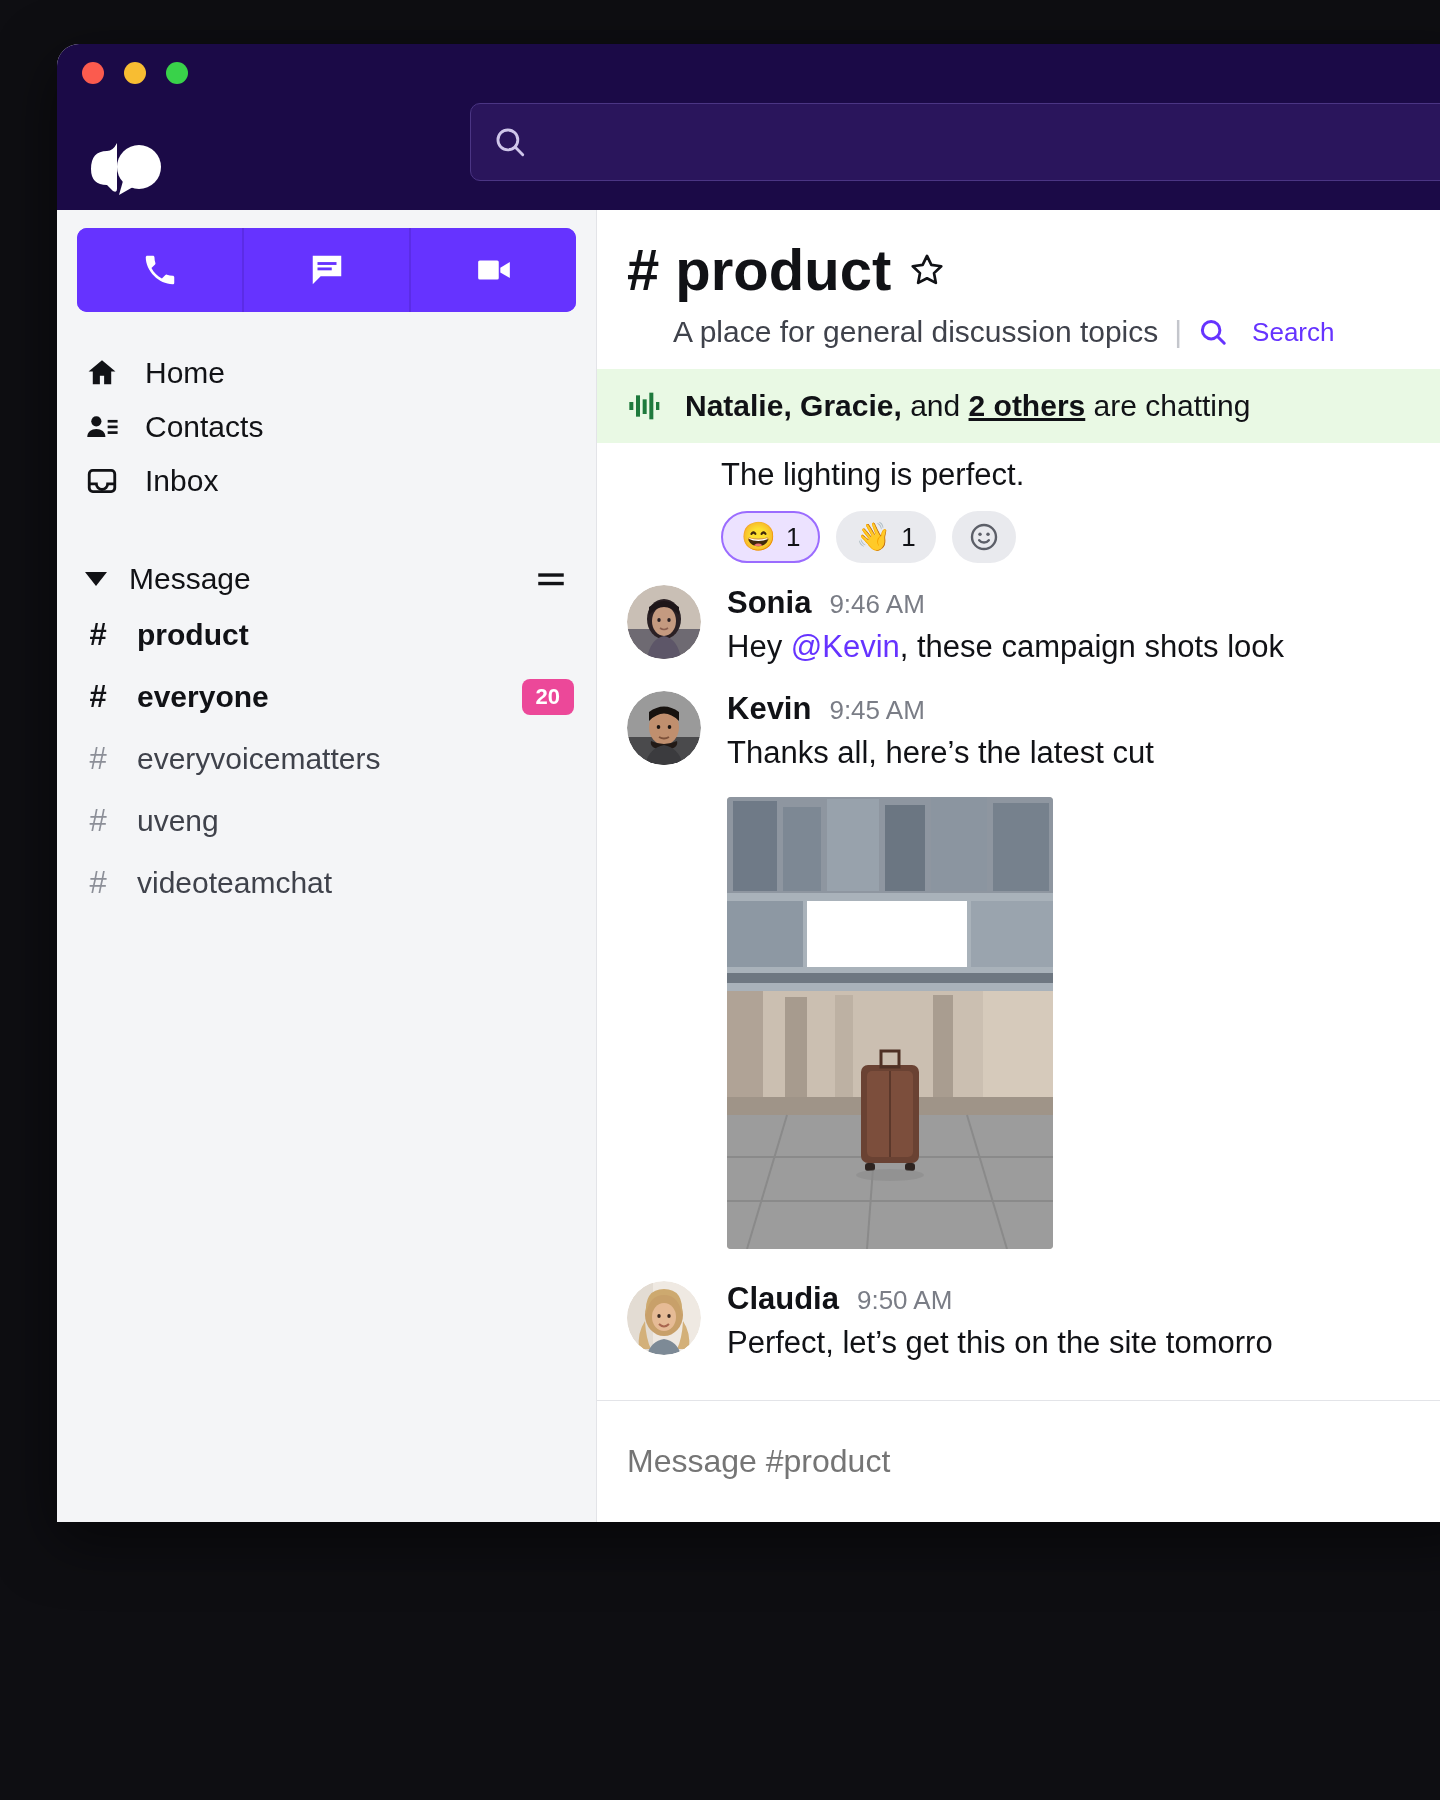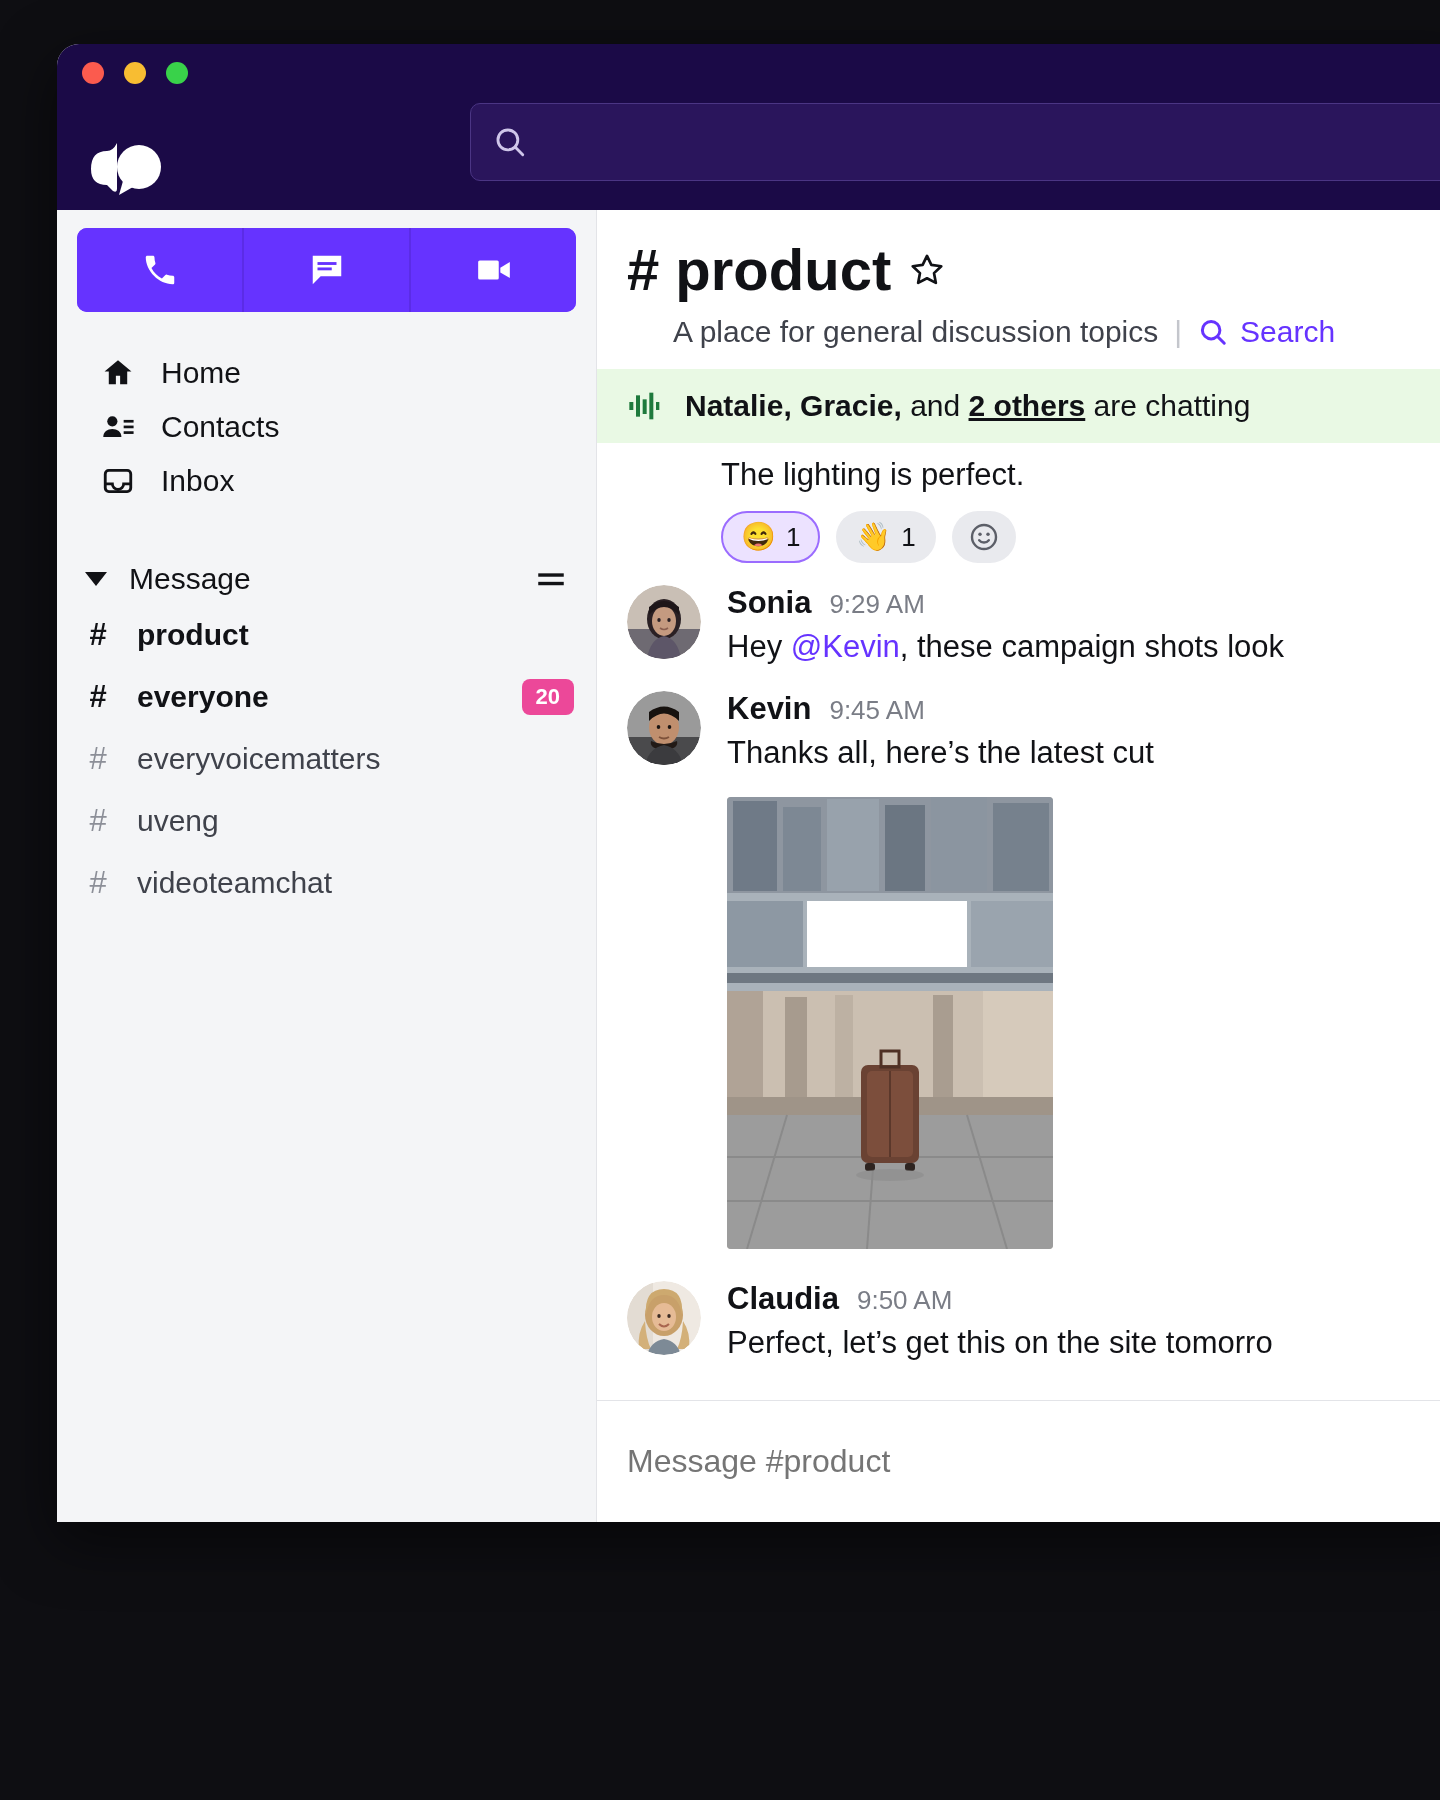--- a/index.html
+++ b/index.html
@@ -102,21 +102,21 @@
     display: flex;
     align-items: center;
     justify-content: center;
     border: none;
     background: #6633ff;
     cursor: pointer;
   }
   .qa-btn + .qa-btn { border-left: 2px solid #5b2ce6; }
   .qa-btn svg { width: 38px; height: 38px; }
 
-  #primary-nav { margin-top: 34px; padding-left: 16px; }
+  #primary-nav { margin-top: 34px; }
   .nav-item {
     display: flex;
     align-items: center;
     gap: 26px;
     height: 54px;
     padding: 0 22px 0 28px;
     cursor: pointer;
   }
   .nav-item .nav-ico { width: 34px; height: 34px; flex: none; display: block; }
   .nav-item .nav-label {
@@ -215,23 +215,23 @@
     gap: 16px;
     margin-top: 12px;
     margin-left: 46px;
     white-space: nowrap;
   }
   #channel-topic { font-size: 30px; color: #3f424b; }
   .divider-pipe { color: #c4c6cc; font-size: 30px; }
   #header-search-link {
     display: flex;
     align-items: center;
-    gap: 12px;
+    gap: 24px;
     color: #6633ff;
-    font-size: 30px;
+    font-size: 26px;
     cursor: pointer;
   }
   #header-search-link svg { width: 30px; height: 30px; }
 
   #chatting-banner {
     background: #e9f9e4;
     display: flex;
     align-items: center;
     gap: 24px;
     padding: 20px 30px;
@@ -524,21 +524,21 @@
                 <ellipse cx="32" cy="35" rx="1.7" ry="2" fill="#2a2024"></ellipse>
                 <ellipse cx="42" cy="35" rx="1.7" ry="2" fill="#2a2024"></ellipse>
                 <path d="M33 43q4 3 8 0" fill="none" stroke="#8a5f50" stroke-width="1.6"></path>
                 <path d="M20 74q3-20 17-23 14 3 17 23z" fill="#5d5668"></path>
               </g>
             </svg>
           </div>
           <div class="msg-body">
             <div class="msg-meta">
               <span class="msg-author">Sonia</span>
-              <span class="msg-time">9:29 AM</span>
+              <span class="msg-time">9:46 AM</span>
             </div>
             <div class="msg-text"><span>Hey </span><span class="mention">@Kevin</span><span>, these campaign shots look</span></div>
           </div>
         </div>
 
         <div class="message">
           <div class="avatar">
             <svg viewBox="0 0 74 74">
               <defs>
                   <clipPath id="cl2">

